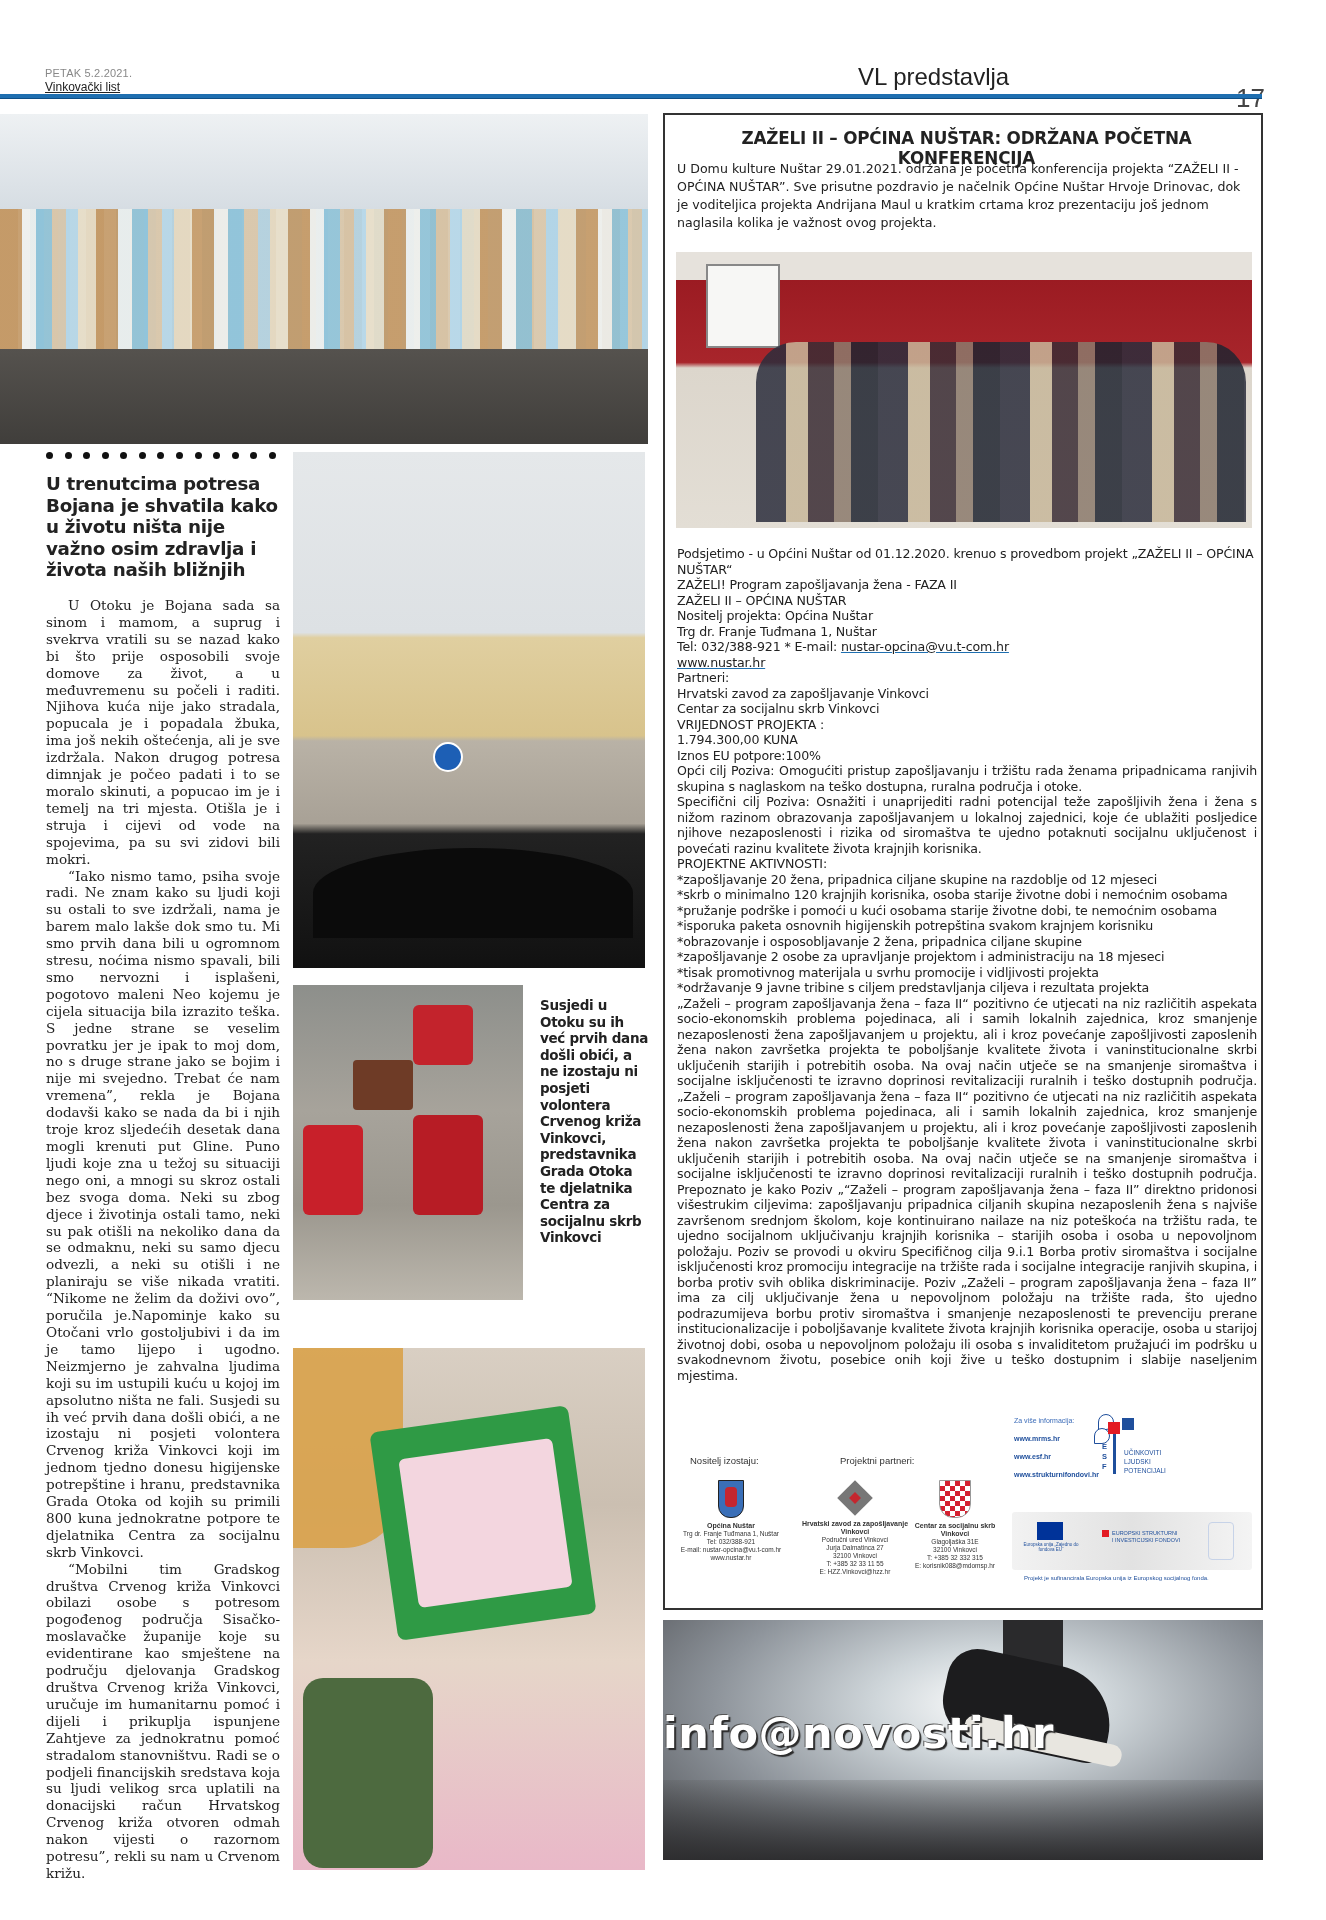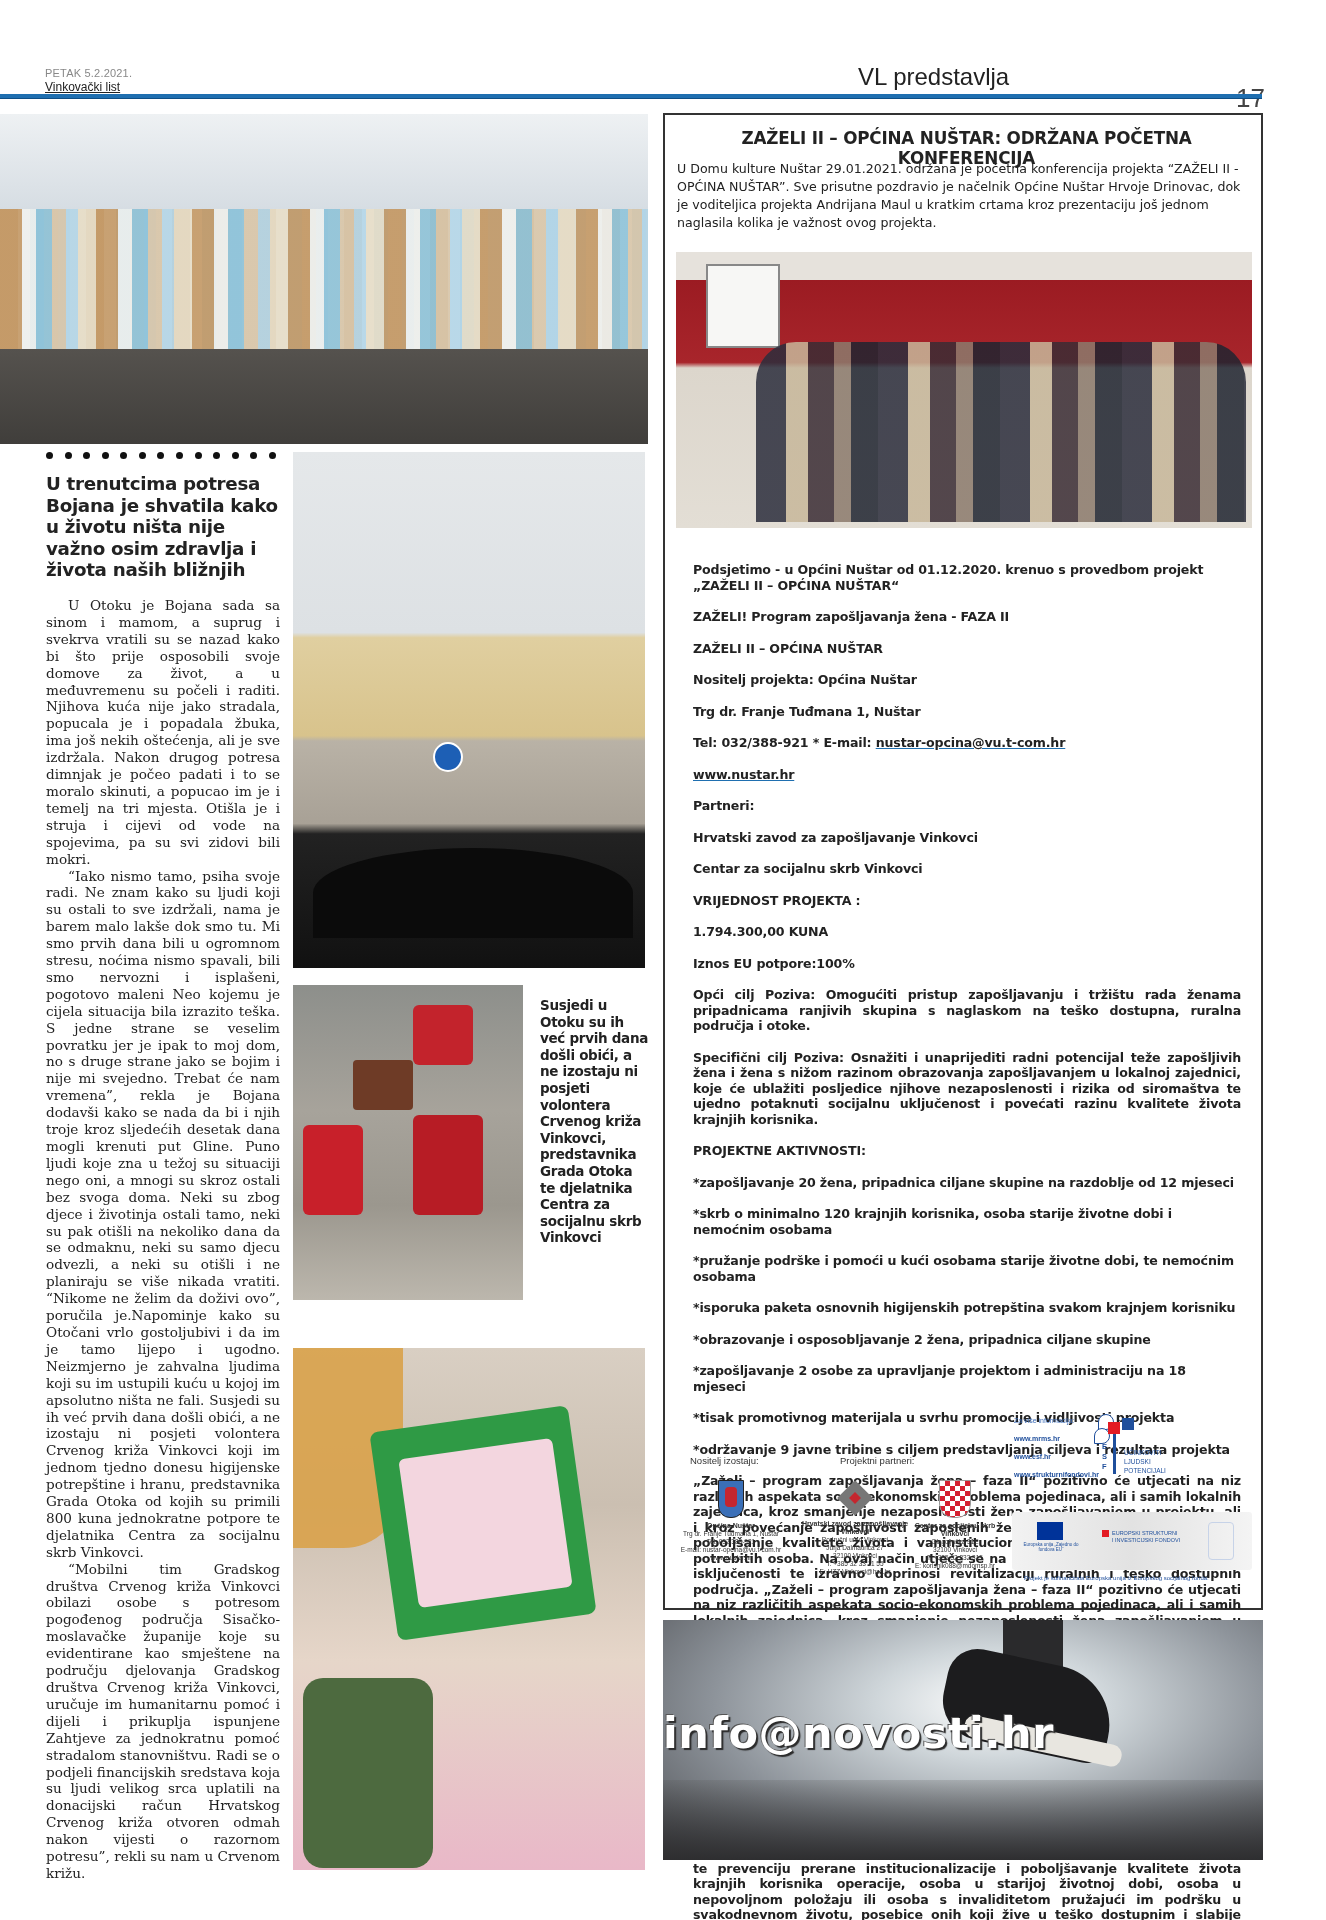--- a/index.html
+++ b/index.html
@@ -57,21 +57,21 @@
   
   .box-right { left: 663px; top: 113px; width: 600px; height: 1497px; border: 2px solid #333; box-sizing: border-box; }
   .box-title { left: 674px; top: 128px; width: 585px; text-align: center; font-family: "DejaVu Sans", sans-serif; font-weight: bold; font-size: 16.8px; color: #222; letter-spacing: -0.2px; }
   .box-intro { left: 677px; top: 160px; width: 578px; font-family: "DejaVu Sans", sans-serif; font-size: 12.6px; line-height: 18px; color: #222; }
   .ph-conf { left: 676px; top: 252px; width: 576px; height: 276px;
     background: linear-gradient(180deg, #e6e2dc 0%, #e6e2dc 10%, #9b1b22 10%, #a8252b 40%, #dcd6cc 42%, #e3ded5 100%); }
   .ph-conf .screen { position: absolute; left: 30px; top: 12px; width: 70px; height: 80px; background: #f7f7f5; border: 2px solid #888; }
   .ph-conf .aud { position: absolute; left: 80px; top: 90px; width: 490px; height: 180px;
     background: repeating-linear-gradient(90deg, #2b2d3c 0 30px, #c7b79a 30px 52px, #3a2c34 52px 78px, #8b7a6c 78px 95px, #1f2430 95px 122px); opacity: 0.85; border-radius: 40px 40px 0 0; }
   .box-body { left: 677px; top: 546px; width: 580px; font-family: "DejaVu Sans", sans-serif; font-size: 12.6px; line-height: 15.5px; color: #222; text-align: justify; letter-spacing: -0.15px; }
-  .box-body div { margin: 16px; font-weight: bold; }
+  .box-body div { margin: 0; }
   .box-body .left { text-align: left; }
   .box-body .u { text-decoration: underline; text-decoration-color: #1f6fb0; }
 
   
   .lbl-small { font-family: "Liberation Sans", sans-serif; font-size: 9.5px; color: #333; }
   .holder-lbl { left: 690px; top: 1455px; }
   .partners-lbl { left: 840px; top: 1455px; }
   .logo-col { width: 110px; text-align: center; font-family: "Liberation Sans", sans-serif; font-size: 6.5px; line-height: 8px; color: #333; }
   .logo-col .n { font-weight: bold; font-size: 7px; }
   .coat { width: 24px; height: 36px; margin: 0 auto 4px; border-radius: 0 0 12px 12px; background: #3a6fb8; border: 1px solid #222; position: relative; }

